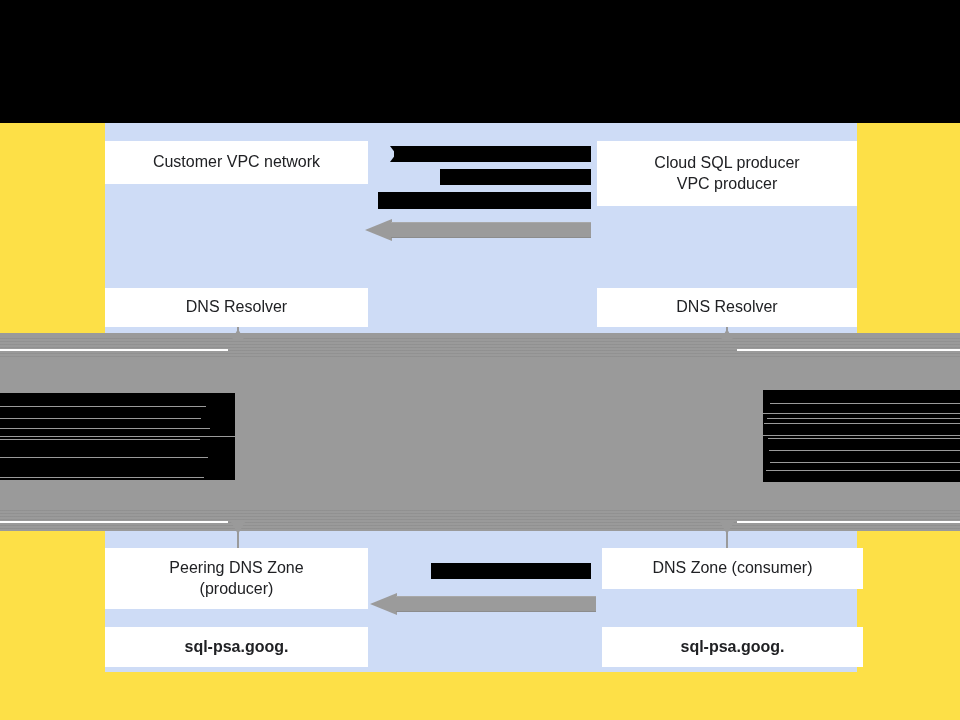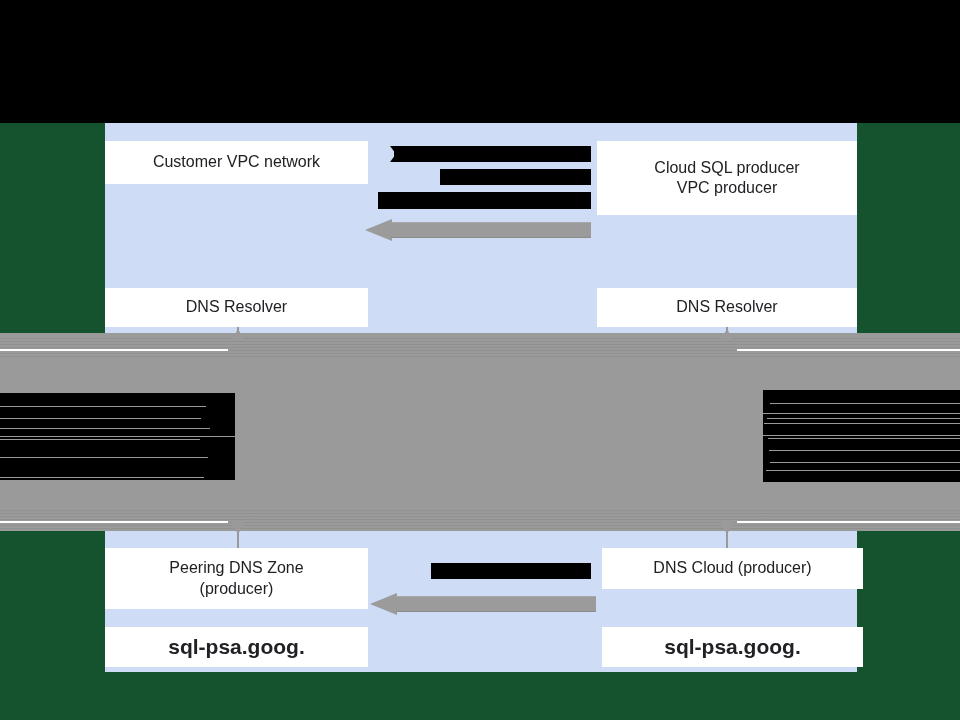--- a/index.html
+++ b/index.html
@@ -9,21 +9,21 @@
     width: 960px;
     height: 720px;
     overflow: hidden;
     font-family: "Liberation Sans", sans-serif;
   }
 
   #canvas {
     position: relative;
     width: 960px;
     height: 720px;
-    background: #14532d;
+    background: #fde047;
   }
 
   
   .redact-band-top {
     position: absolute;
     left: 0; top: 0;
     width: 960px; height: 123px;
     background: #000000;
   }
 
@@ -41,24 +41,24 @@
     background: #ffffff;
     color: #202124;
     display: flex;
     align-items: center;
     justify-content: center;
     text-align: center;
     font-size: 16px;
     line-height: 1.28;
     font-family: "Liberation Sans", sans-serif;
   }
-  .node.bold { font-weight: bold; font-size: 21px; }
+  .node.bold { font-weight: bold; font-size: 16px; }
 
   #node-customer-vpc   { left:105px; top:141px;  width:263px; height:43px; }
-  #node-producer-vpc   { left:597px; top:141px;  width:260px; height:74px; }
+  #node-producer-vpc   { left:597px; top:141px;  width:260px; height:65px; }
   #node-dns-res-left   { left:105px; top:288px;  width:263px; height:39px; }
   #node-dns-res-right  { left:597px; top:288px;  width:260px; height:39px; }
   #node-peering-zone   { left:105px; top:548px;  width:263px; height:61px; }
   #node-dns-zone-prod  { left:602px; top:548px;  width:261px; height:41px; }
   #node-sql-psa-left   { left:105px; top:627px;  width:263px; height:40px; }
   #node-sql-psa-right  { left:602px; top:627px;  width:261px; height:40px; }
 
   
   .gray-band {
     position: absolute;
@@ -244,21 +244,21 @@
   </div>
 
   <div class="node" id="node-peering-zone">
     <span>
       <span>Peering DNS Zone</span><br>
       <span>(producer)</span>
     </span>
   </div>
 
   <div class="node" id="node-dns-zone-prod">
-    <span>DNS Cloud (producer)</span>
+    <span>DNS Zone (consumer)</span>
   </div>
 
   <div class="node bold" id="node-sql-psa-left">
     <span>sql-psa.goog.</span>
   </div>
 
   <div class="node bold" id="node-sql-psa-right">
     <span>sql-psa.goog.</span>
   </div>
 

